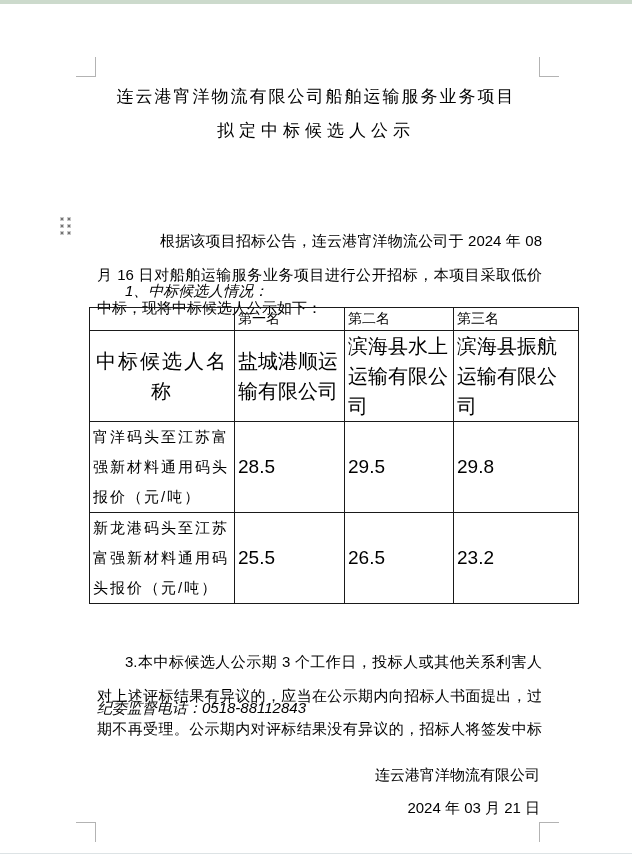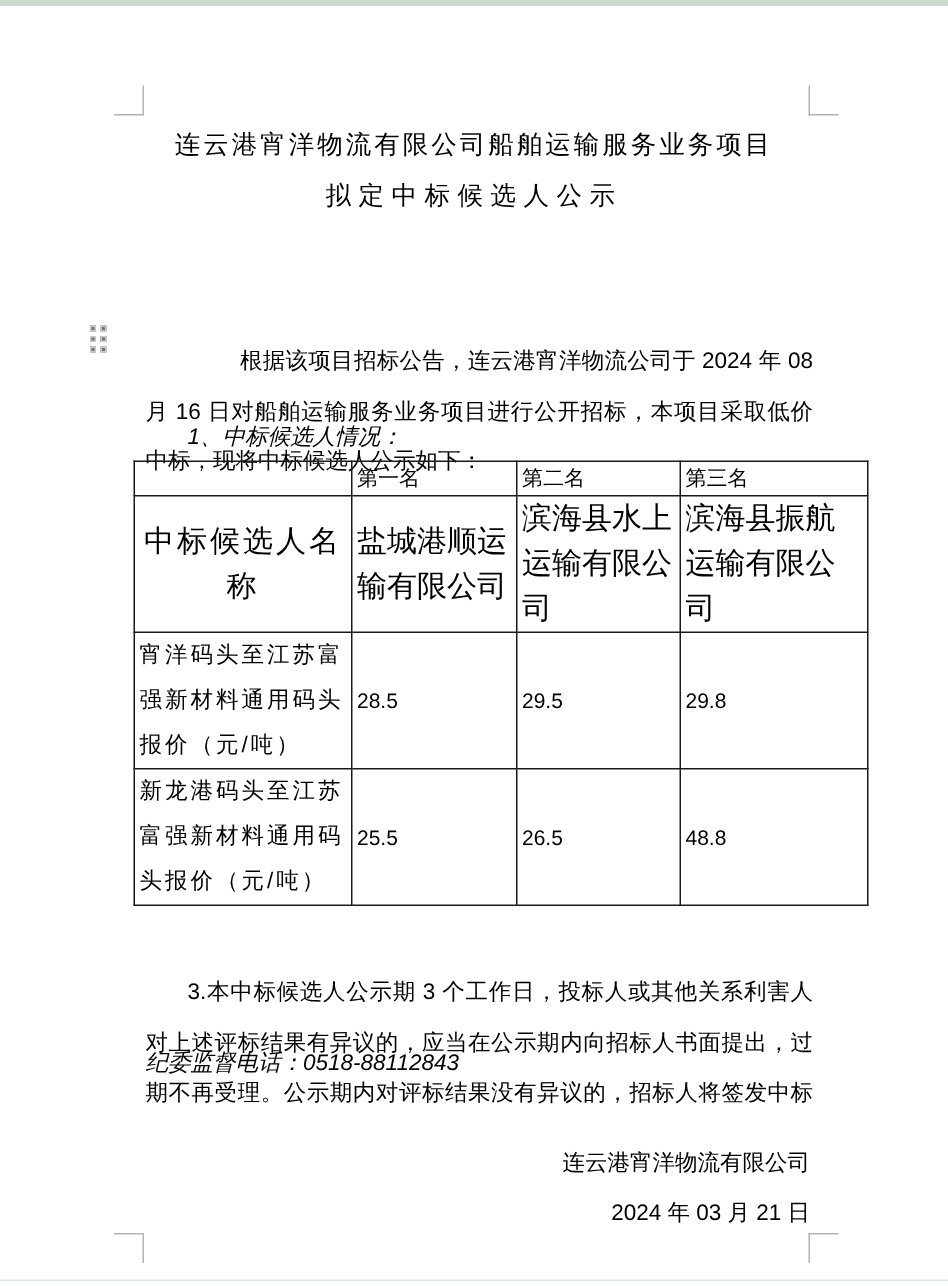--- a/index.html
+++ b/index.html
@@ -72,21 +72,21 @@
     overflow: hidden; padding: 0 3px;
   }
   tr.hdr td { height: 23px; font-size: 14px; }
   tr.names td { height: 65px; line-height: 30px; font-size: 20px; }
   tr.price1 td { height: 90px; }
   tr.price2 td { height: 87px; }
   td.rowlabel {
     text-align: left; line-height: 30px; letter-spacing: 2px; padding: 0 2px;
   }
   td.centerlabel { text-align: center; letter-spacing: 2px; }
-  td.num { font-size: 14px; }
+  td.num { font-size: 19px; }
 </style>
 </head>
 <body>
 
 <div id="page">
 
   <div class="top-strip"></div>
   <div class="bottom-edge"></div>
 
   <div class="crop crop-tl"></div>
@@ -133,21 +133,21 @@
       <tr class="price1">
         <td class="rowlabel">宵洋码头至江苏富强新材料通用码头报价（元/吨）</td>
         <td class="num">28.5</td>
         <td class="num">29.5</td>
         <td class="num">29.8</td>
       </tr>
       <tr class="price2">
         <td class="rowlabel">新龙港码头至江苏富强新材料通用码头报价（元/吨）</td>
         <td class="num">25.5</td>
         <td class="num">26.5</td>
-        <td class="num">48.8</td>
+        <td class="num">23.2</td>
       </tr>
     </tbody>
   </table>
 
 
   <div class="para" id="item3">3.本中标候选人公示期 3 个工作日，投标人或其他关系利害人对上述评标结果有异议的，应当在公示期内向招标人书面提出，过期不再受理。公示期内对评标结果没有异议的，招标人将签发中标通知书。</div>
 
   <div class="line" id="phone1">纪委监督电话：0518-88112843</div>
 
   <div class="right-line" id="signature">连云港宵洋物流有限公司</div>

